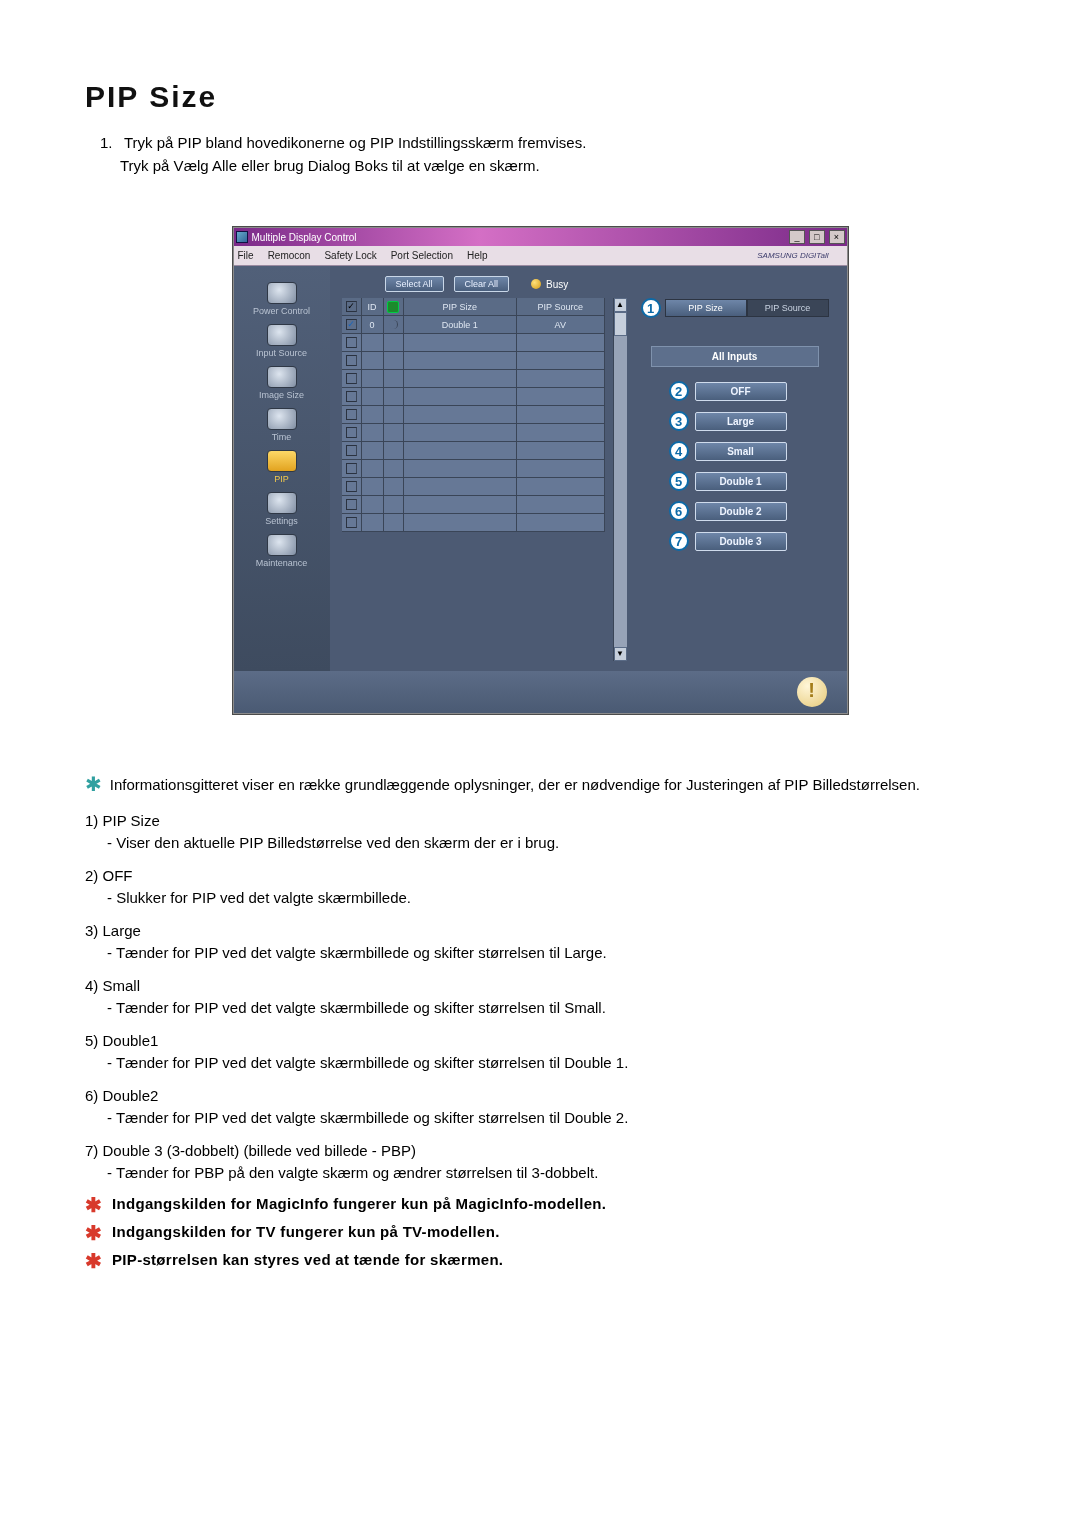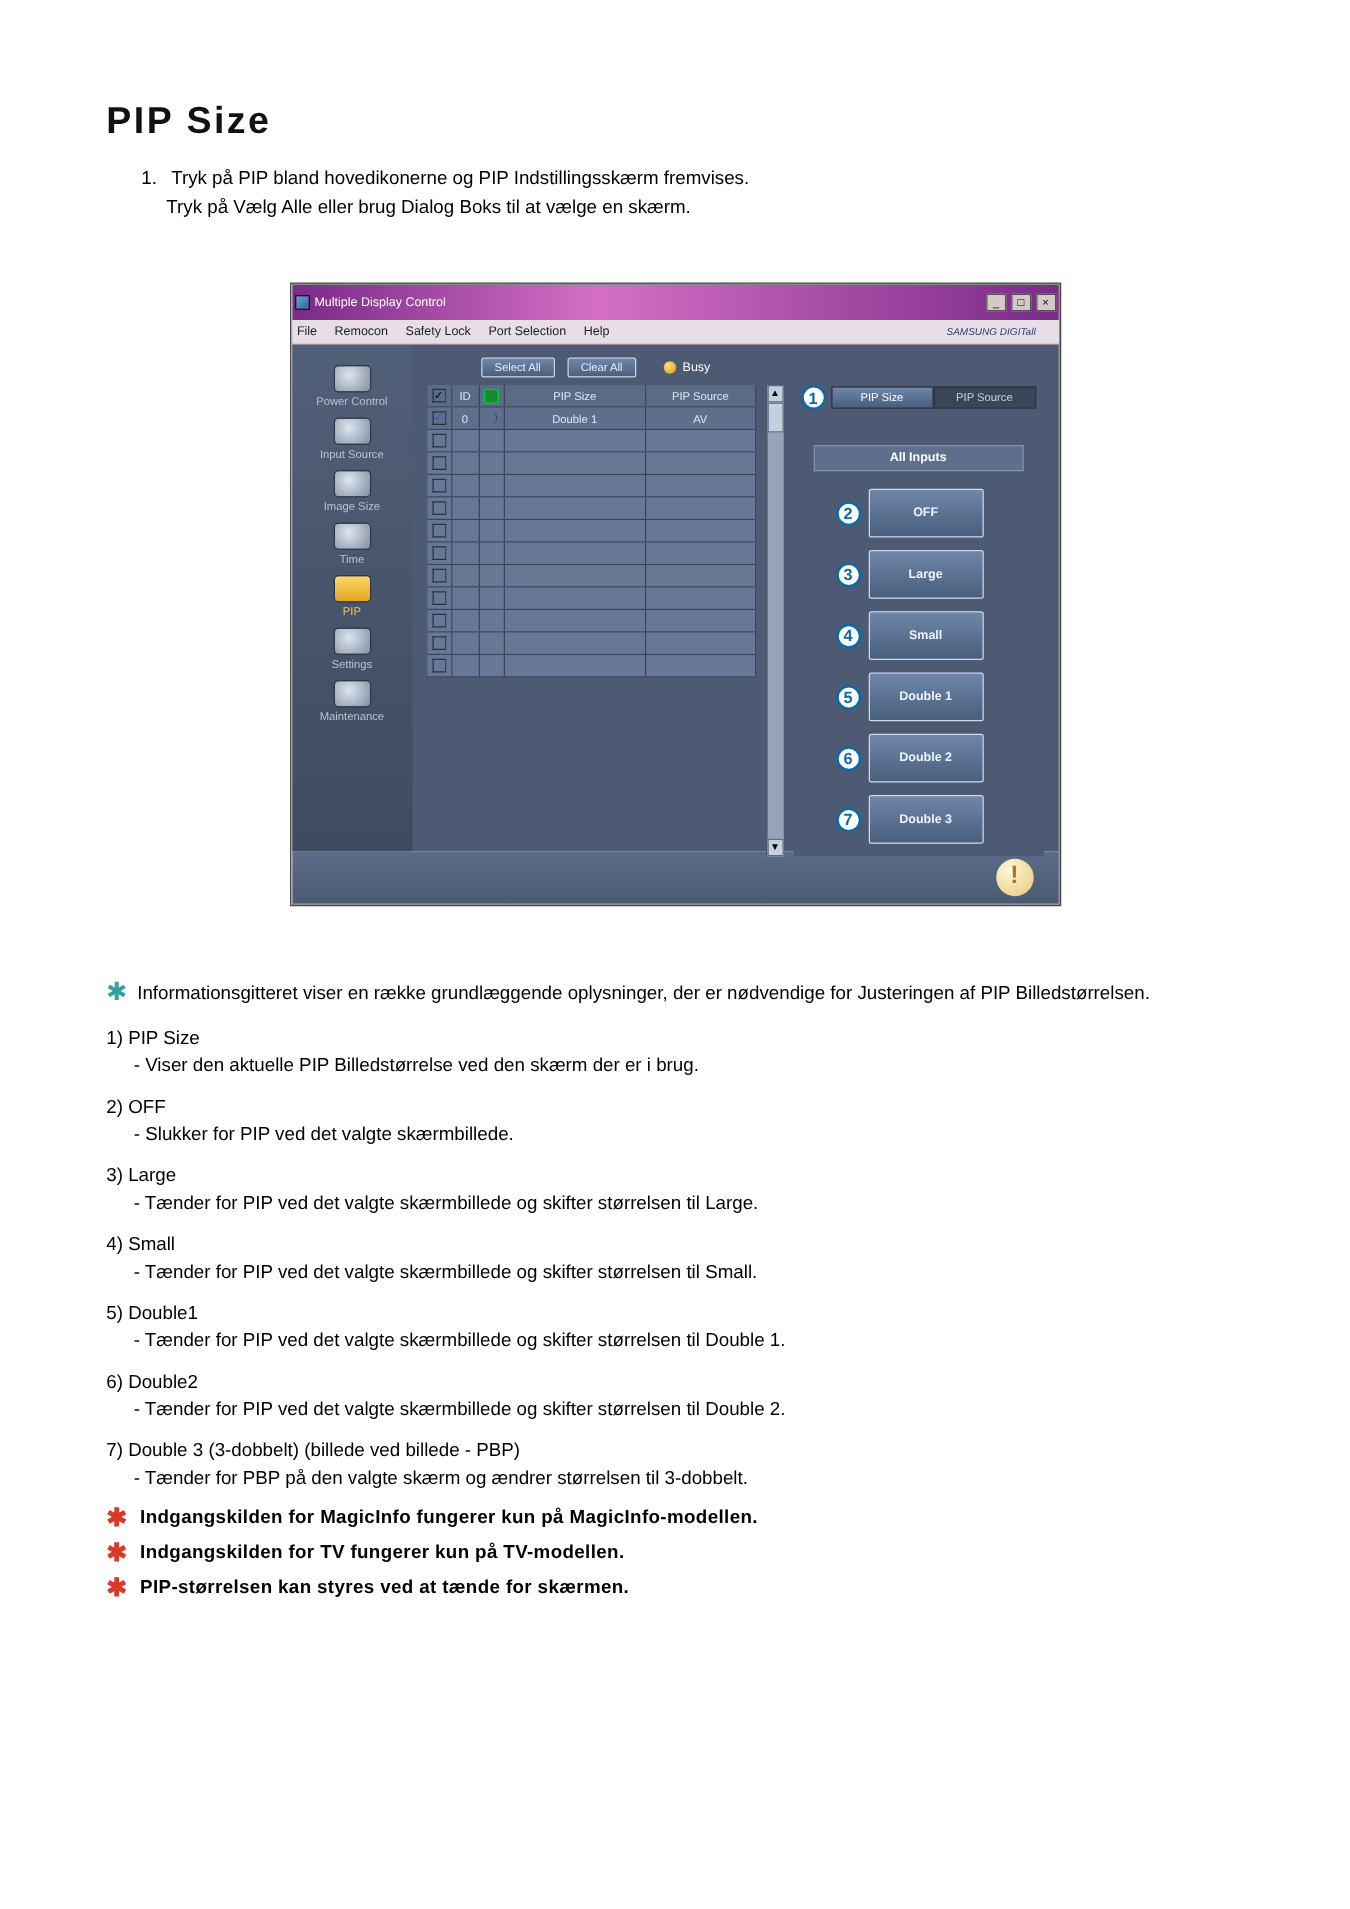--- a/index.html
+++ b/index.html
@@ -12,36 +12,36 @@
     color: #000;
   }
   h1 {
     font-size: 30px;
     font-weight: 700;
     letter-spacing: 2px;
     color: #111;
     margin-bottom: 18px;
   }
   .intro-list {
-    margin-left: 28px;
+    margin-left: 15px;
     font-size: 15px;
     line-height: 1.5;
     margin-bottom: 50px;
   }
   .intro-list .num { display: inline-block; width: 20px; }
   
   .app {
     width: 615px;
     margin: 0 auto 60px auto;
     border: 1px solid #8b8b8b;
     box-shadow: 0 0 0 1px #4b4b4b;
     font-size: 10px;
   }
   .titlebar {
-    height: 28px;
+    height: 18px;
     background: linear-gradient(to right, #7a2a88, #d46fc5 40%, #7a2a88);
     display: flex;
     align-items: center;
     padding: 0 2px;
     color: #fff;
   }
   .titlebar .win-icon {
     width: 12px; height: 12px;
     background: linear-gradient(135deg,#6ac,#369);
     border: 1px solid #114;
@@ -217,21 +217,21 @@
   }
   .optrow {
     display:flex; align-items:center; gap:6px;
     margin: 0 0 10px 28px;
   }
   .optbtn {
     width: 92px;
     background: linear-gradient(#6e86a8,#4a5f7d);
     color: #eef4ff;
     border: 1px solid #cfdbec;
-    padding: 13px 0;
+    padding: 3px 0;
     font-size: 10px;
     text-align:center;
     border-radius:2px;
     font-weight:bold;
   }
   .statusbar {
     height: 42px;
     background: linear-gradient(#5c6c87,#4a5a73);
     display:flex; align-items:center; justify-content:flex-end;
     padding-right: 20px;

